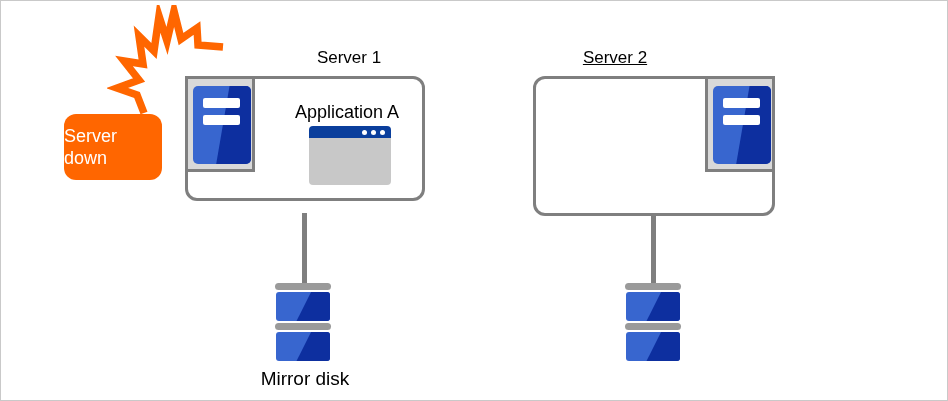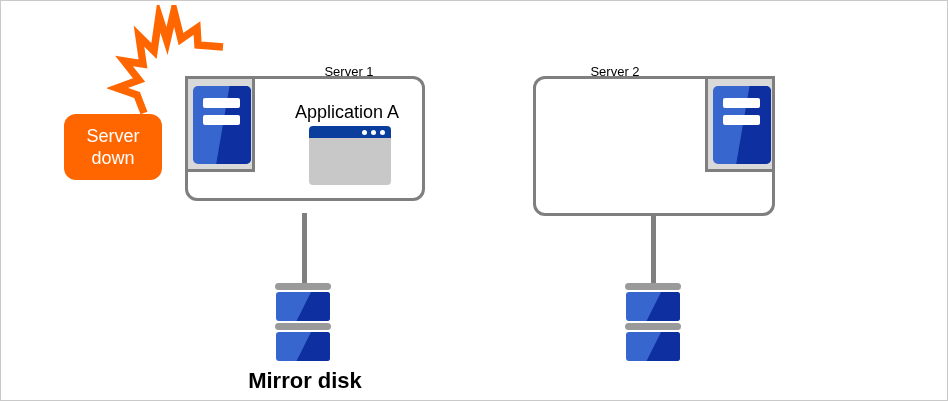--- a/index.html
+++ b/index.html
@@ -1,21 +1,21 @@
 <!DOCTYPE html>
 <html><head>
 <meta charset="utf-8">
 <style>
   html,body{margin:0;padding:0;background:#ffffff;}
   .canvas{
     position:relative;width:948px;height:401px;box-sizing:border-box;
     background:#ffffff;border:1px solid #c9c9c9;overflow:hidden;
     font-family:"Liberation Sans",sans-serif;color:#000000;
   }
-  .node-label{position:absolute;transform:translateX(-50%);font-size:13px;white-space:nowrap;margin-top:16px;}
+  .node-label{position:absolute;transform:translateX(-50%);font-size:17px;white-space:nowrap;}
   #server1-label{left:348px;top:47px;}
   #server2-label{left:614px;top:47px;text-decoration:underline;}
 
   .node-box{position:absolute;background:#ffffff;border:3px solid #7f7f7f;border-radius:12px;box-sizing:border-box;}
   #server1-box{left:184px;top:75px;width:240px;height:125px;}
   #server2-box{left:532px;top:75px;width:242px;height:140px;}
 
   .chip{position:absolute;width:70px;height:96px;background:#d9d9d9;border:3px solid #7f7f7f;box-sizing:border-box;}
   #server1-chip{left:184px;top:75px;}
   #server2-chip{left:704px;top:75px;}
@@ -39,26 +39,26 @@
   #connector2{left:650px;top:212px;height:72px;}
 
   .disk{position:absolute;width:56px;}
   #disk1{left:274px;top:282px;}
   #disk2{left:624px;top:282px;}
   .disk .cap{height:7px;border-radius:3.5px;background:#9a9a9a;margin-bottom:2px;}
   .disk .platter{position:relative;width:54px;height:29px;margin:0 auto 2px auto;border-radius:3px;background:#3866cf;overflow:hidden;}
   .disk .platter .shade{position:absolute;top:0;left:0;width:100%;height:100%;background:#0d2f9f;
     clip-path:polygon(65% 0,100% 0,100% 100%,38% 100%);}
 
-  .disk-label{position:absolute;left:304px;top:367px;transform:translateX(-50%);font-size:22px;white-space:nowrap;font-weight:bold;}
+  .disk-label{position:absolute;left:304px;top:367px;transform:translateX(-50%);font-size:19px;white-space:nowrap;}
 
   .badge{
     position:absolute;left:63px;top:113px;width:98px;height:66px;background:#ff6600;border-radius:12px;
     color:#ffffff;font-size:18px;line-height:22px;display:flex;flex-direction:column;
-    align-items:center;justify-content:center;text-align:center;
+    align-items:flex-start;justify-content:center;text-align:center;
   }
   .explosion-svg{position:absolute;left:106px;top:4px;}
 </style>
 </head>
 <body>
 
 <div class="canvas">
 
   <svg class="explosion-svg" width="124" height="114" viewBox="0 0 124 114">
     <polyline points="37,108 30,90 10,83 32,75 17,56 36,59 32,31 47,46 52,11 60,36 67,6 74,34 90,23 91,40 116,42" fill="none" stroke="#ff6600" stroke-width="7.5" stroke-miterlimit="12"></polyline>

